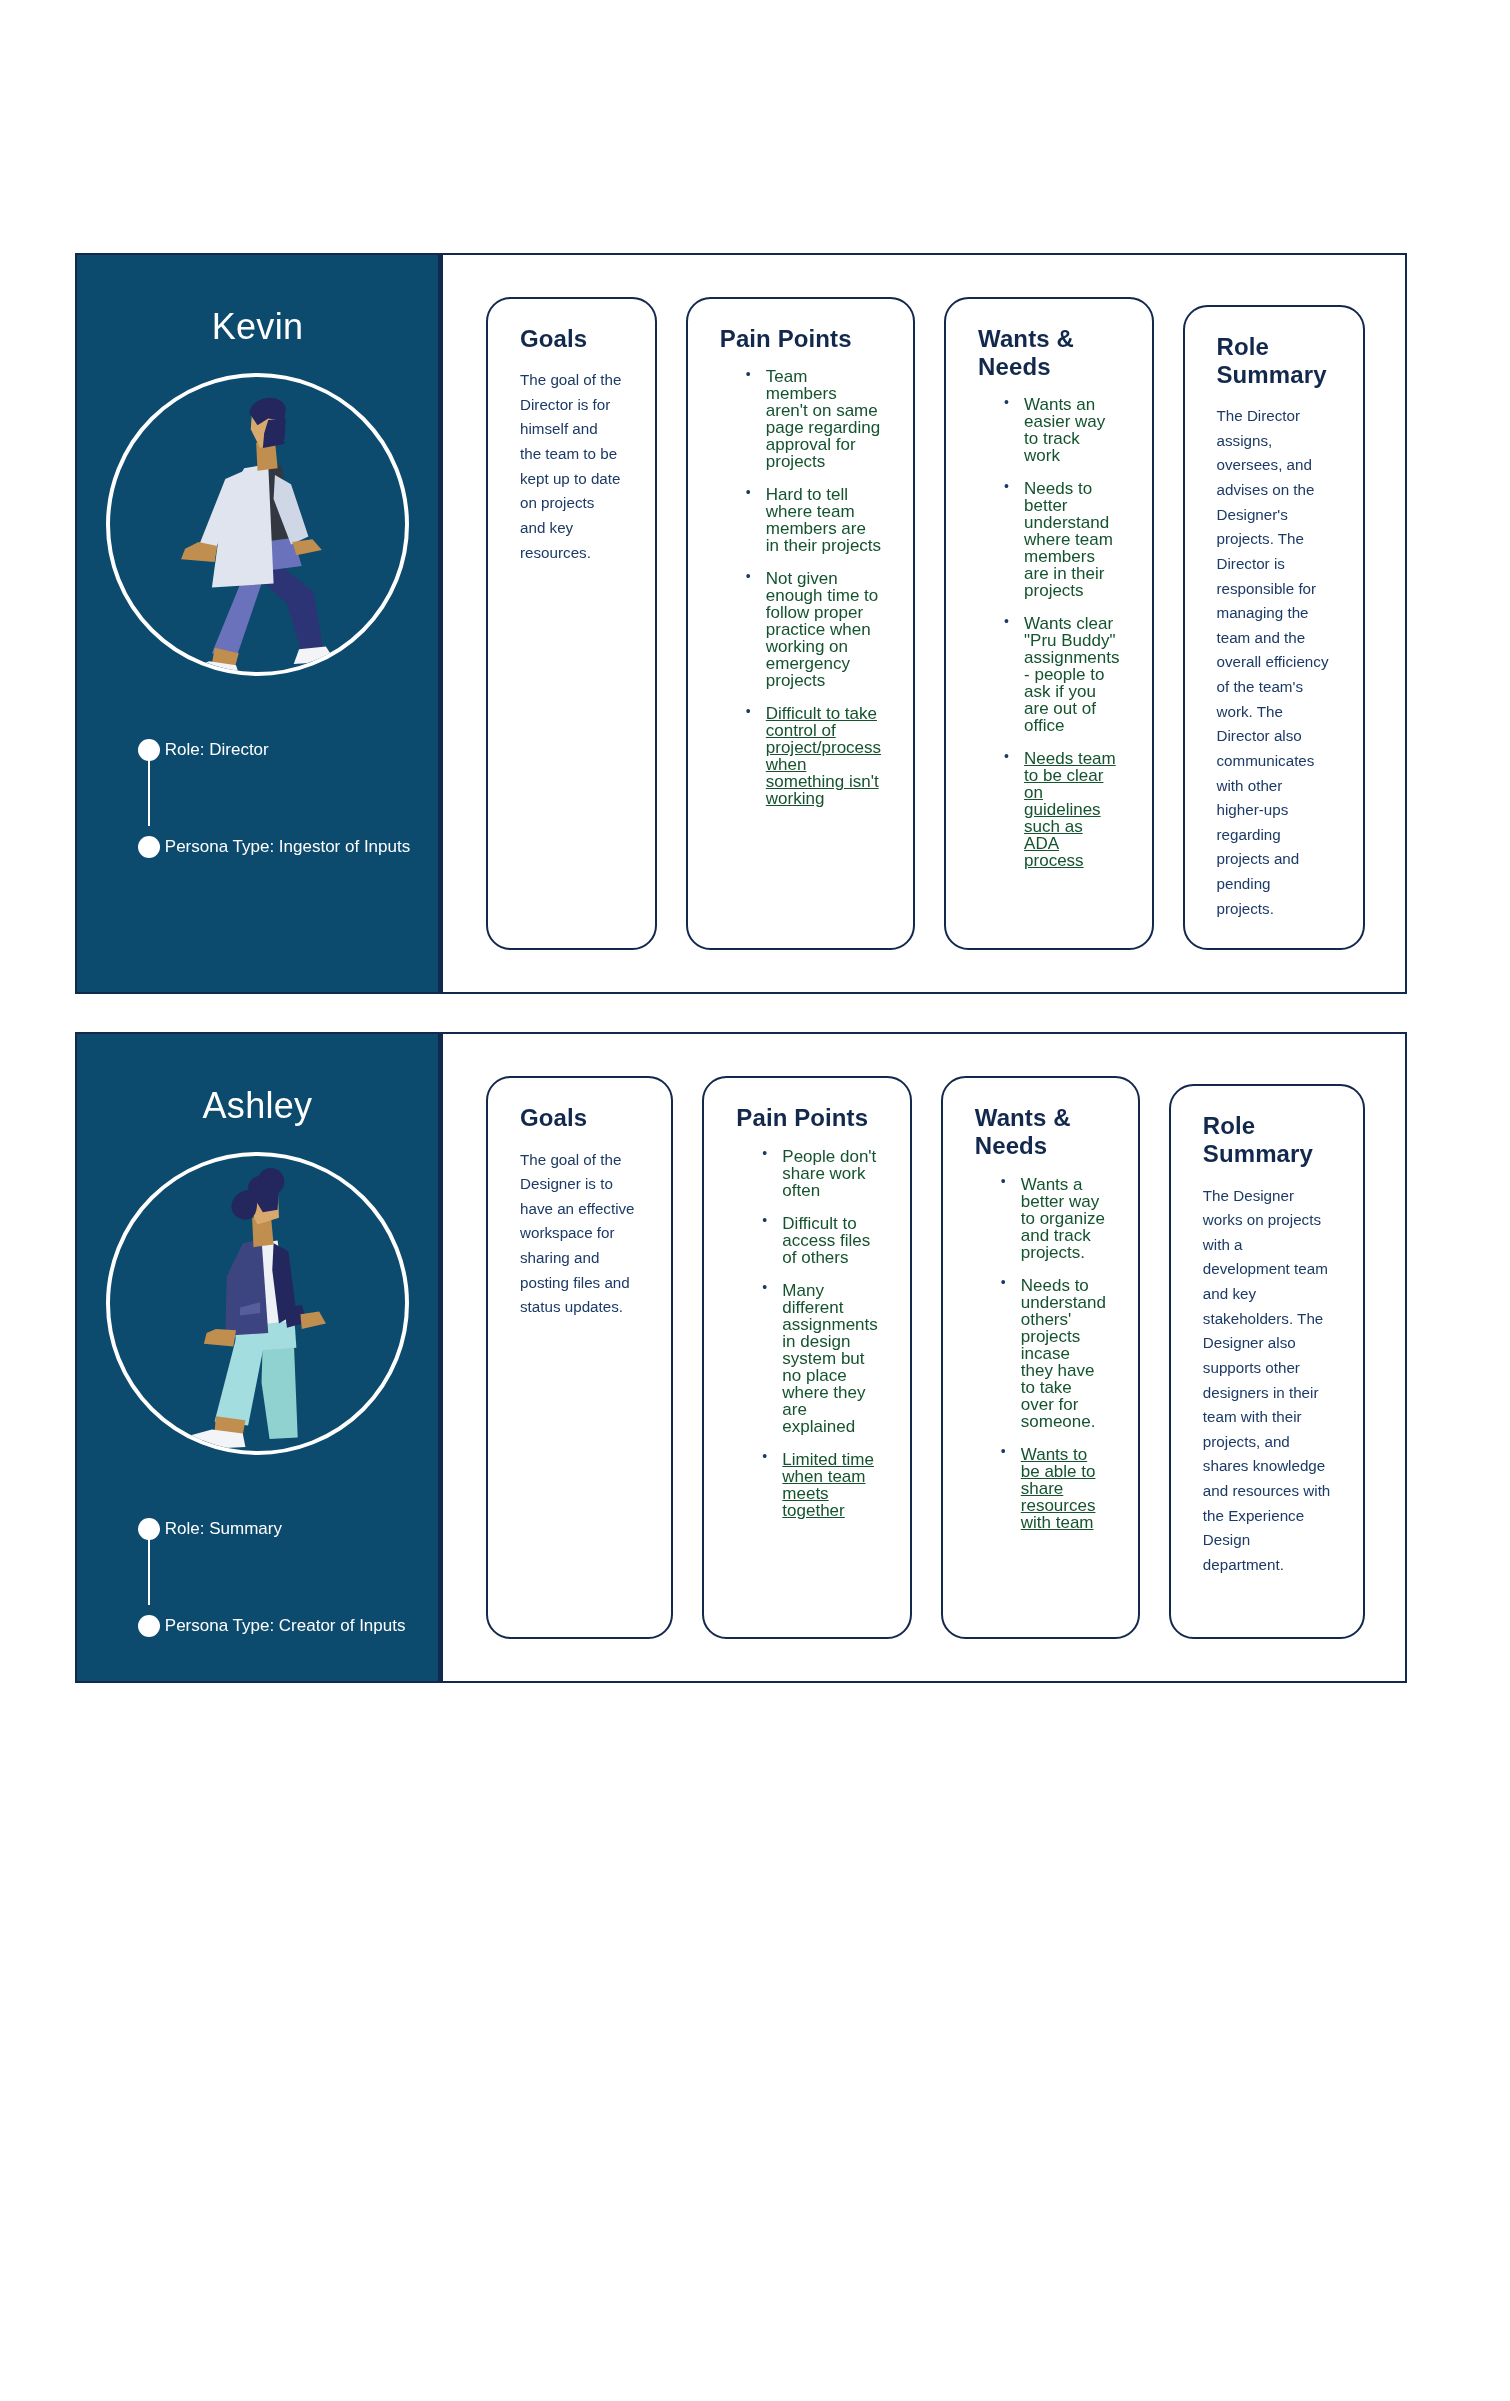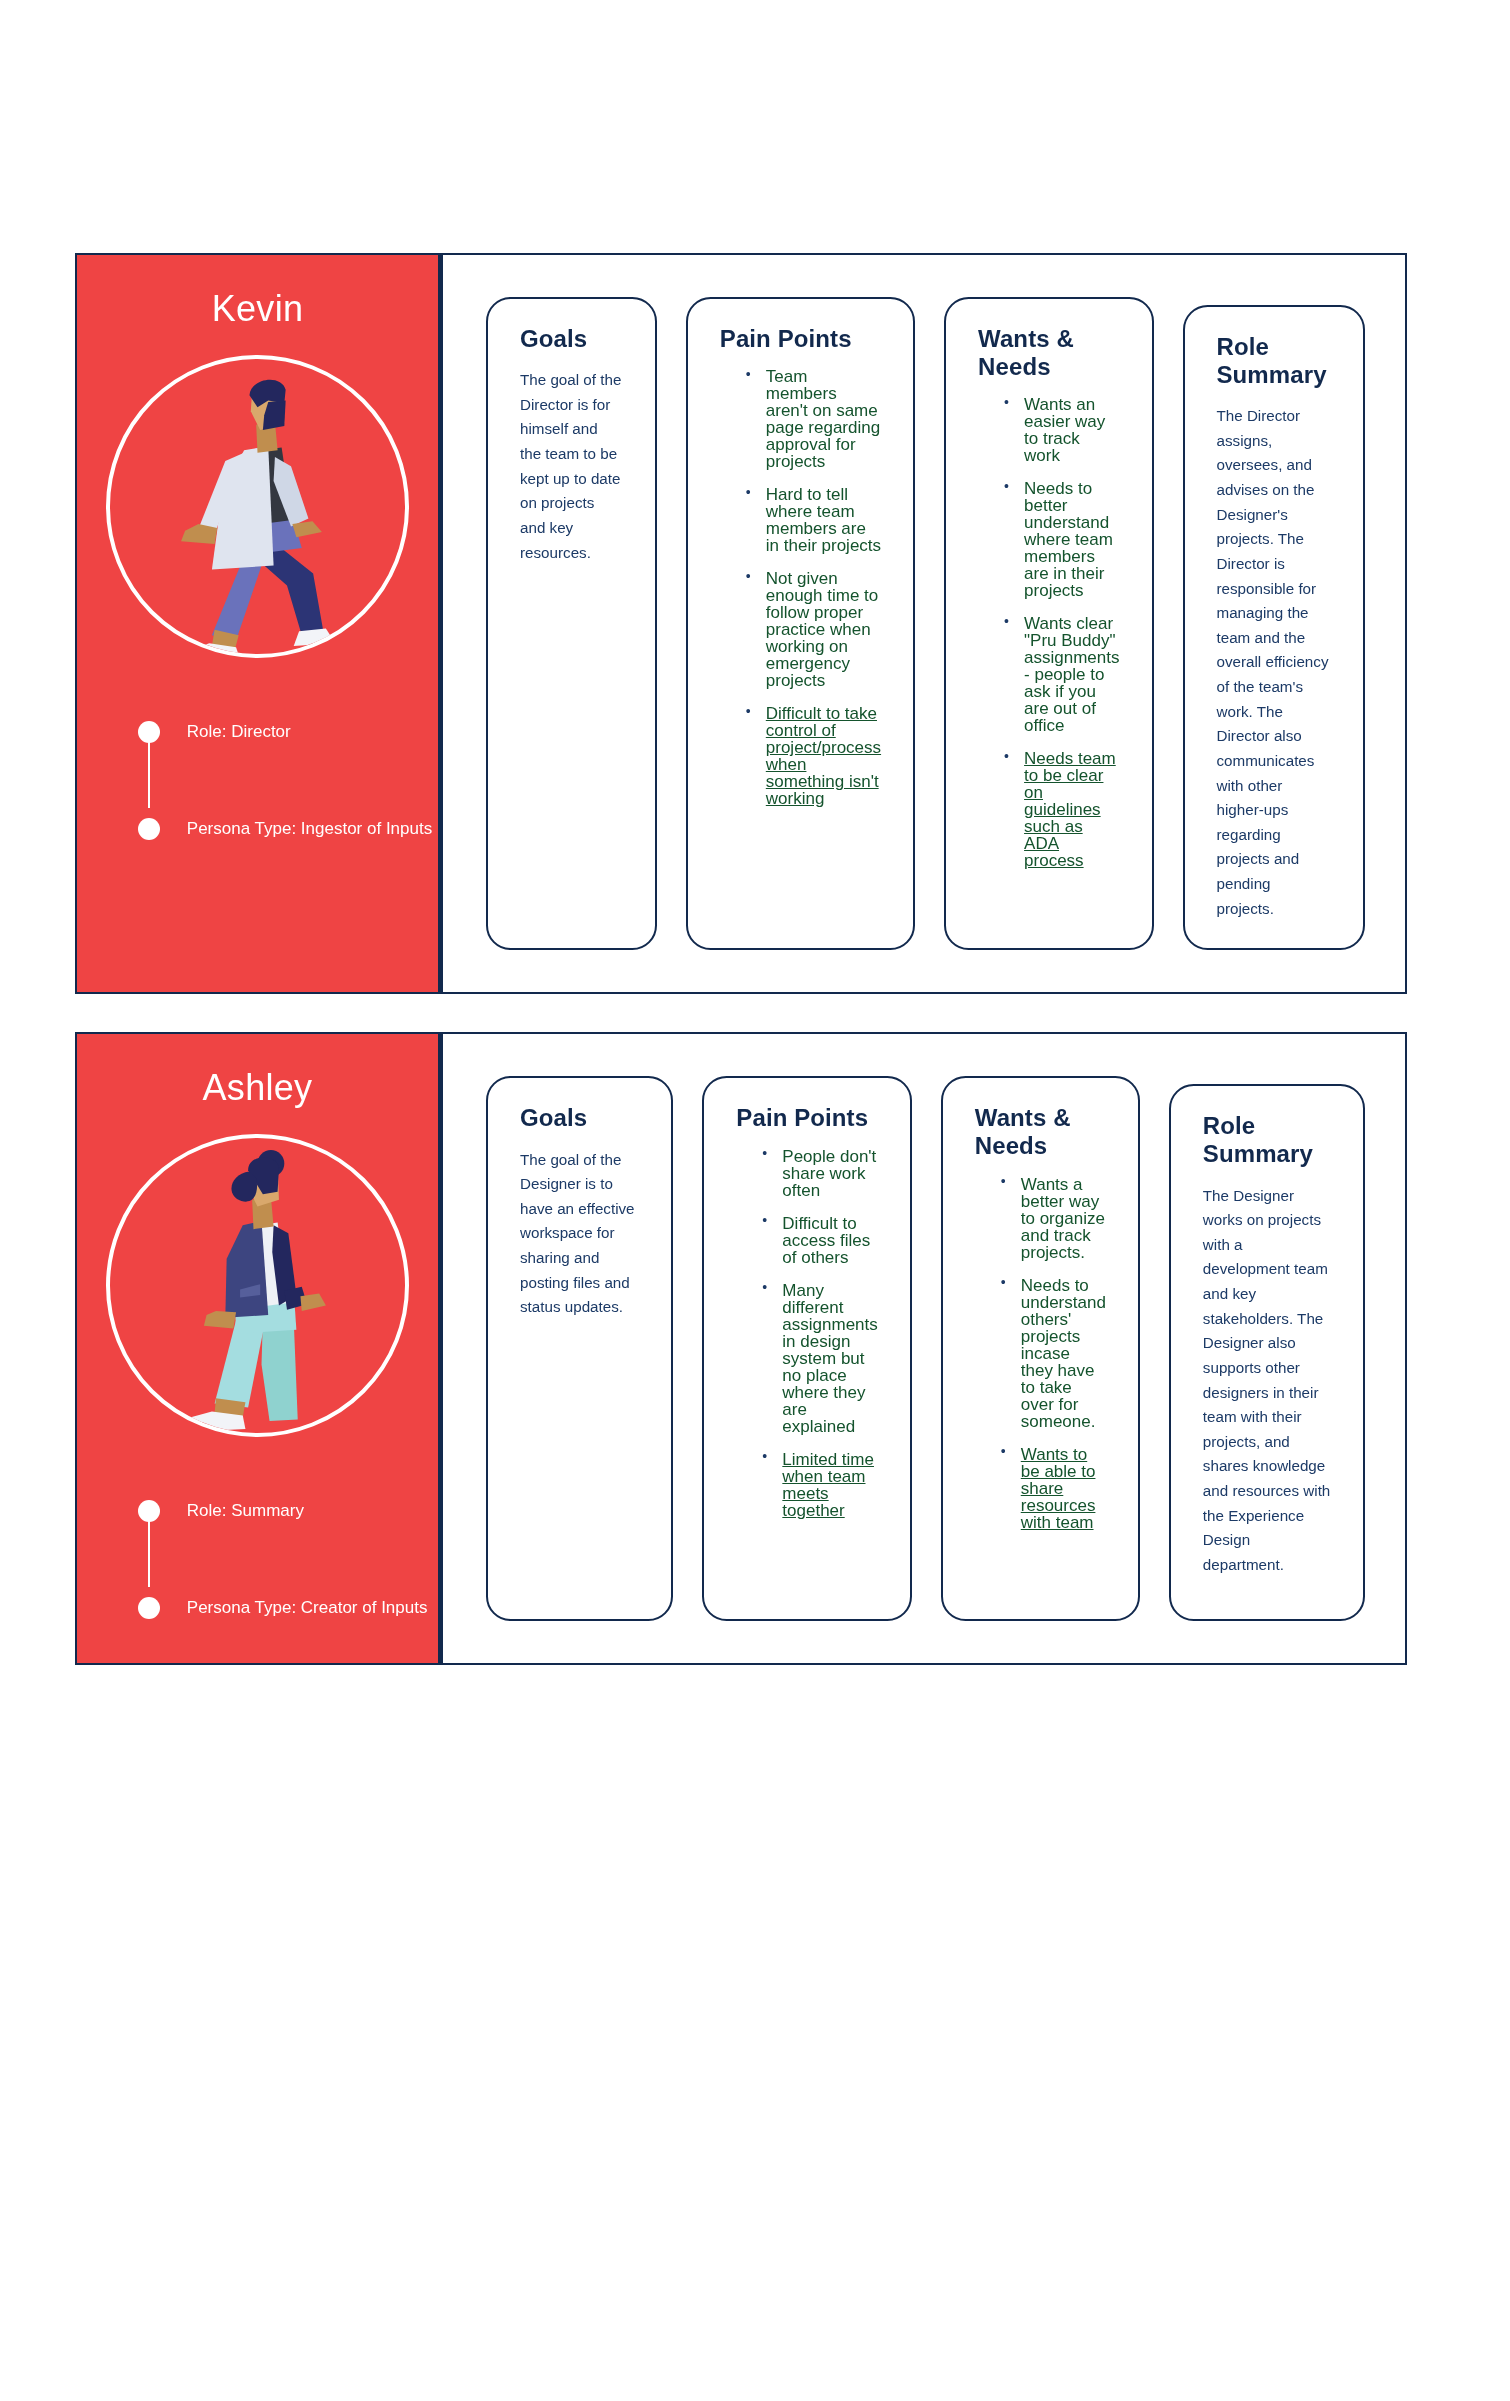--- a/index.html
+++ b/index.html
@@ -24,24 +24,24 @@
   .persona-panel {
     display: flex;
     border: 2.3px solid #12294d;
     background: #ffffff;
     margin-bottom: 38px;
   }
 
   .sidebar {
     width: 366px;
     flex: 0 0 366px;
-    background: #ef4444;
+    background: #0c4a6e;
     border-right: 5.3px solid #12294d;
     position: relative;
-    padding-top: 34px;
+    padding-top: 52px;
   }
 
   .persona-name {
     color: #ffffff;
     font-size: 36px;
     font-weight: 400;
     text-align: center;
     letter-spacing: 0.3px;
     line-height: 1.1;
   }
@@ -92,21 +92,21 @@
     height: 22px;
     border-radius: 50%;
     background: #ffffff;
     flex: 0 0 22px;
     margin-left: 8.8px;
   }
 
   .meta-label {
     color: #ffffff;
     font-size: 17px;
-    margin-left: 27px;
+    margin-left: 5px;
     white-space: nowrap;
     font-weight: 400;
   }
 
   
   .content {
     flex: 1;
     padding: 42px 40px 42px 43px;
     display: flex;
     flex-direction: row;

